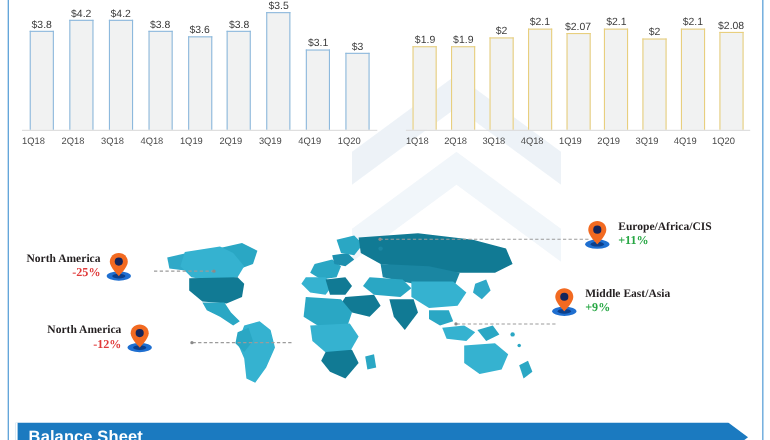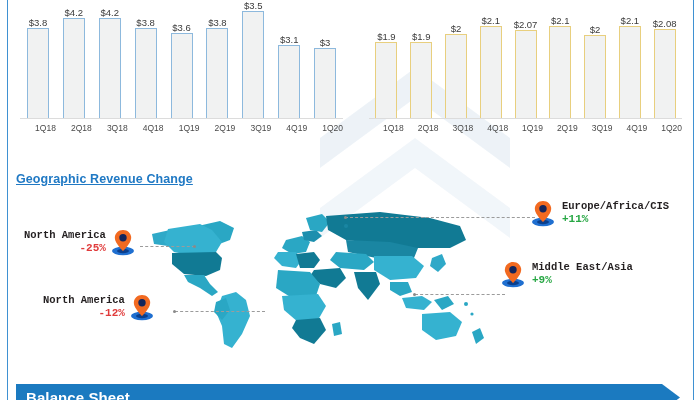--- a/index.html
+++ b/index.html
@@ -74,42 +74,42 @@
   .left-chart .axis-line{left:12px;right:8px;}
   .right-chart .axis-line{left:18px;right:12px;}
 
   .xlabels{
     position:absolute;top:120px;height:16px;
     display:flex;justify-content:space-between;
   }
   .left-chart .xlabels{left:12px;right:8px;}
   .right-chart .xlabels{left:18px;right:12px;}
   .xlabel{
-    flex:1 1 0;text-align:right;
+    flex:1 1 0;text-align:left;
     font-size:8.5px;color:#4a4a4a;
     line-height:16px;
   }
 
   
   .geo-title{
     position:absolute;left:16px;top:172px;
     font-size:12.5px;font-weight:bold;color:#2079c4;
     text-decoration:underline;
     letter-spacing:.1px;
   }
   .map-wrap{
     position:absolute;left:150px;top:196px;width:400px;height:158px;
   }
   .map-wrap svg{display:block;width:100%;height:100%;}
 
   
   .callout{
     position:absolute;
     display:flex;align-items:center;
-    font-family:Liberation Mono, monospace;
+    font-family:Liberation Serif, serif;
   }
   .callout .texts{display:flex;flex-direction:column;}
   .callout .region{
     font-size:10.5px;font-weight:bold;color:#231f20;white-space:nowrap;
     line-height:13px;
   }
   .callout .delta{
     font-size:11px;font-weight:bold;line-height:13px;white-space:nowrap;
   }
   .callout.right-side .texts{margin-left:6px;align-items:flex-start;}
@@ -278,21 +278,20 @@
         <div class="xlabel">1Q19</div>
         <div class="xlabel">2Q19</div>
         <div class="xlabel">3Q19</div>
         <div class="xlabel">4Q19</div>
         <div class="xlabel">1Q20</div>
       </div>
     </div>
 
   </div>
 
-  <div class="geo-title">Geographic Revenue Change</div>
 
   <div class="map-wrap">
     <svg viewBox="0 0 400 158" xmlns="http://www.w3.org/2000/svg">
       <g>
 
         <path d="M48 30 L70 25 L84 32 L80 44 L64 50 L50 44 Z" fill="#2aa7c4"></path>
 
         <path d="M2 38 L20 34 L26 42 L18 50 L4 48 Z" fill="#2fa9c8"></path>
 
         <path d="M18 33 L50 28 L62 34 L72 46 L66 56 L44 60 L24 56 L14 46 Z" fill="#35b2d0"></path>

